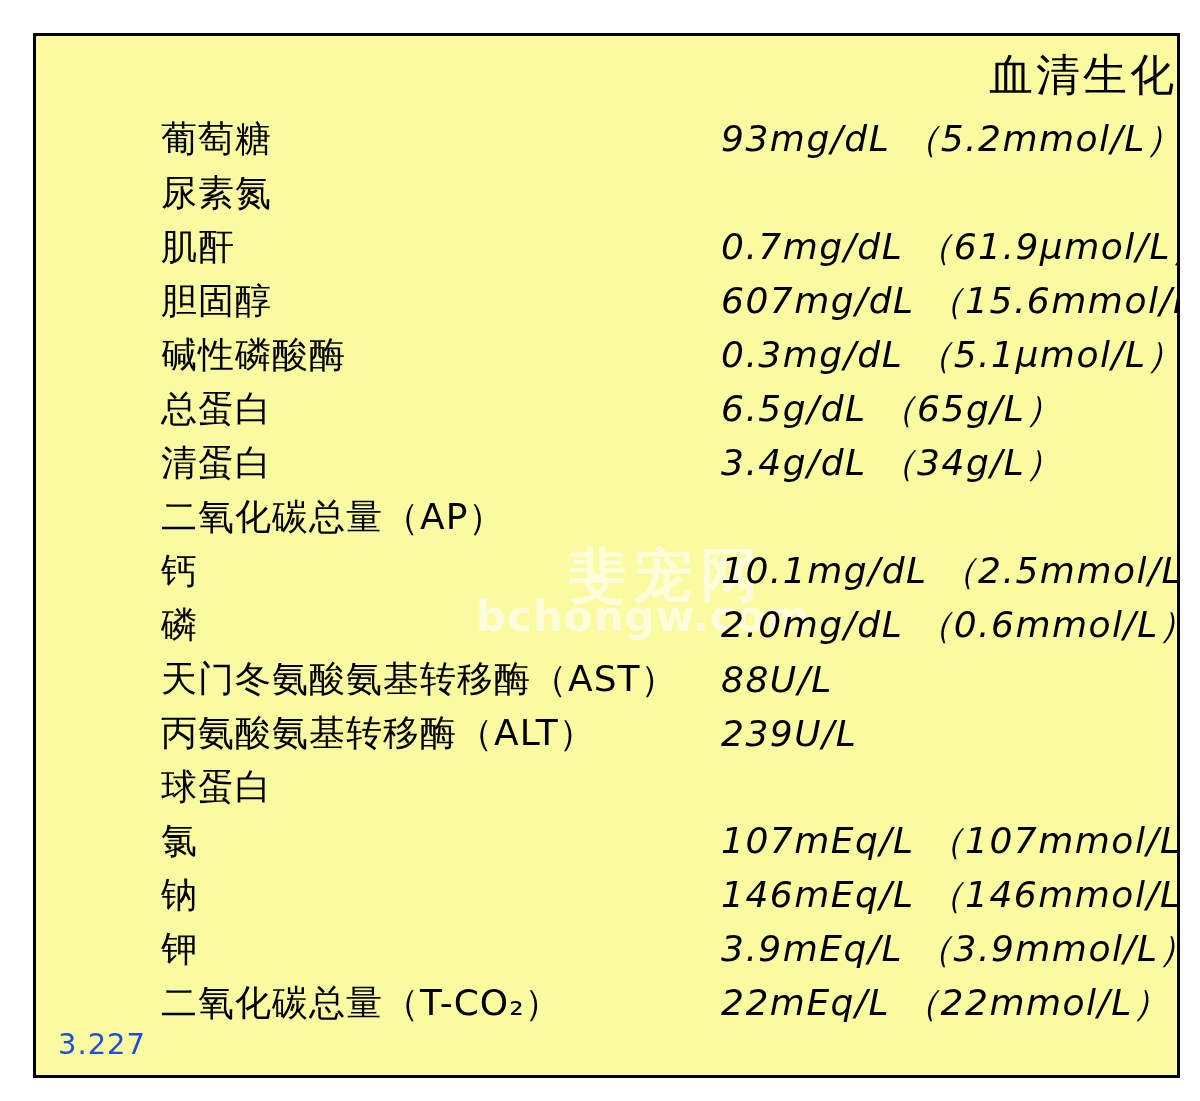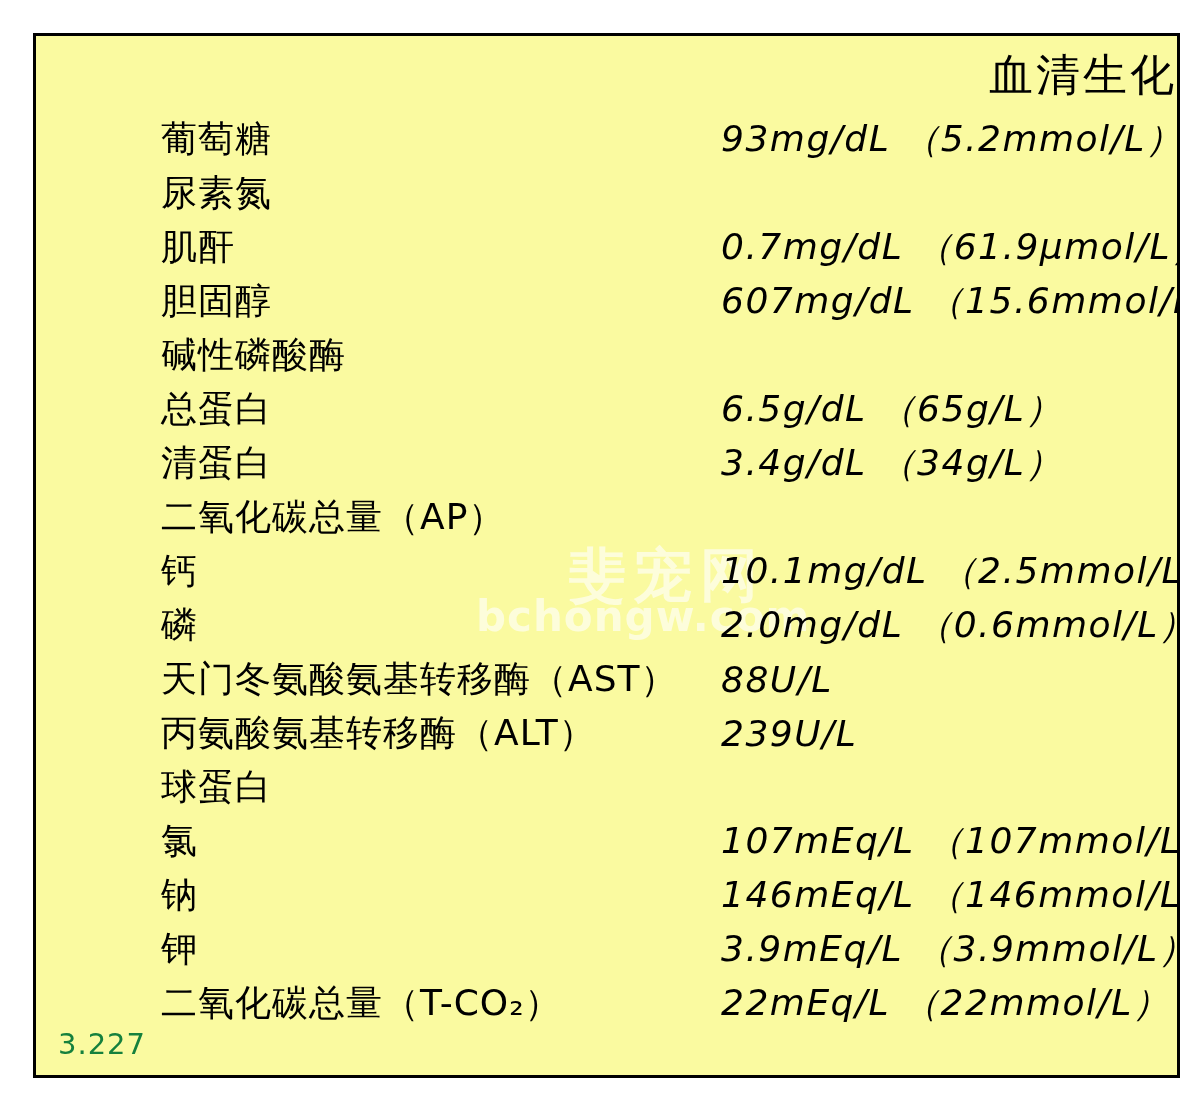--- a/index.html
+++ b/index.html
@@ -78,21 +78,21 @@
     margin-top: -8px;
     line-height: 1.0;
   }
   .figure-number {
     position: absolute;
     z-index: 2;
     left: 22px;
     bottom: 14px;
     font-size: 29px;
     letter-spacing: 1px;
-    color: #15803d;
+    color: #1d4ed8;
   }
 </style>
 </head>
 <body>
 
 <div class="panel">
 
   <div class="watermark">
     <div class="watermark-cn">斐宠网</div>
     <div class="watermark-domain">bchongw.com</div>
@@ -111,20 +111,21 @@
     <div class="row">
       <span class="label">肌酐</span>
       <span class="value">0.7mg/dL （61.9μmol/L）</span>
     </div>
     <div class="row">
       <span class="label">胆固醇</span>
       <span class="value">607mg/dL （15.6mmol/L）</span>
     </div>
     <div class="row">
       <span class="label">碱性磷酸酶</span>
+      <span class="value">0.3mg/dL （5.1μmol/L）</span>
     </div>
     <div class="row">
       <span class="label">总蛋白</span>
       <span class="value">6.5g/dL （65g/L）</span>
     </div>
     <div class="row">
       <span class="label">清蛋白</span>
       <span class="value">3.4g/dL （34g/L）</span>
     </div>
     <div class="row">

